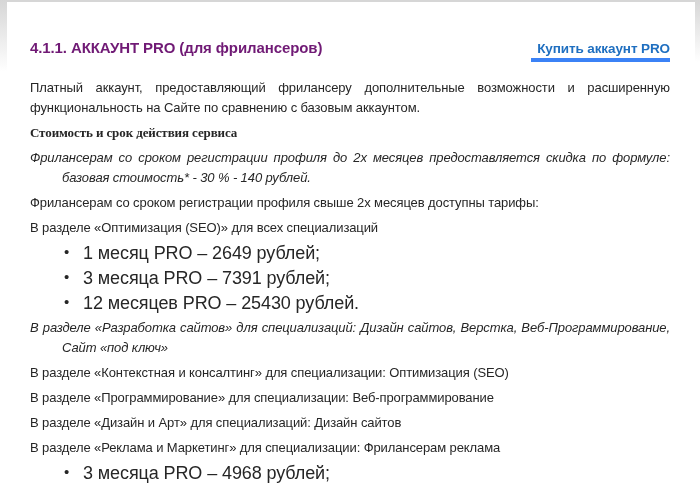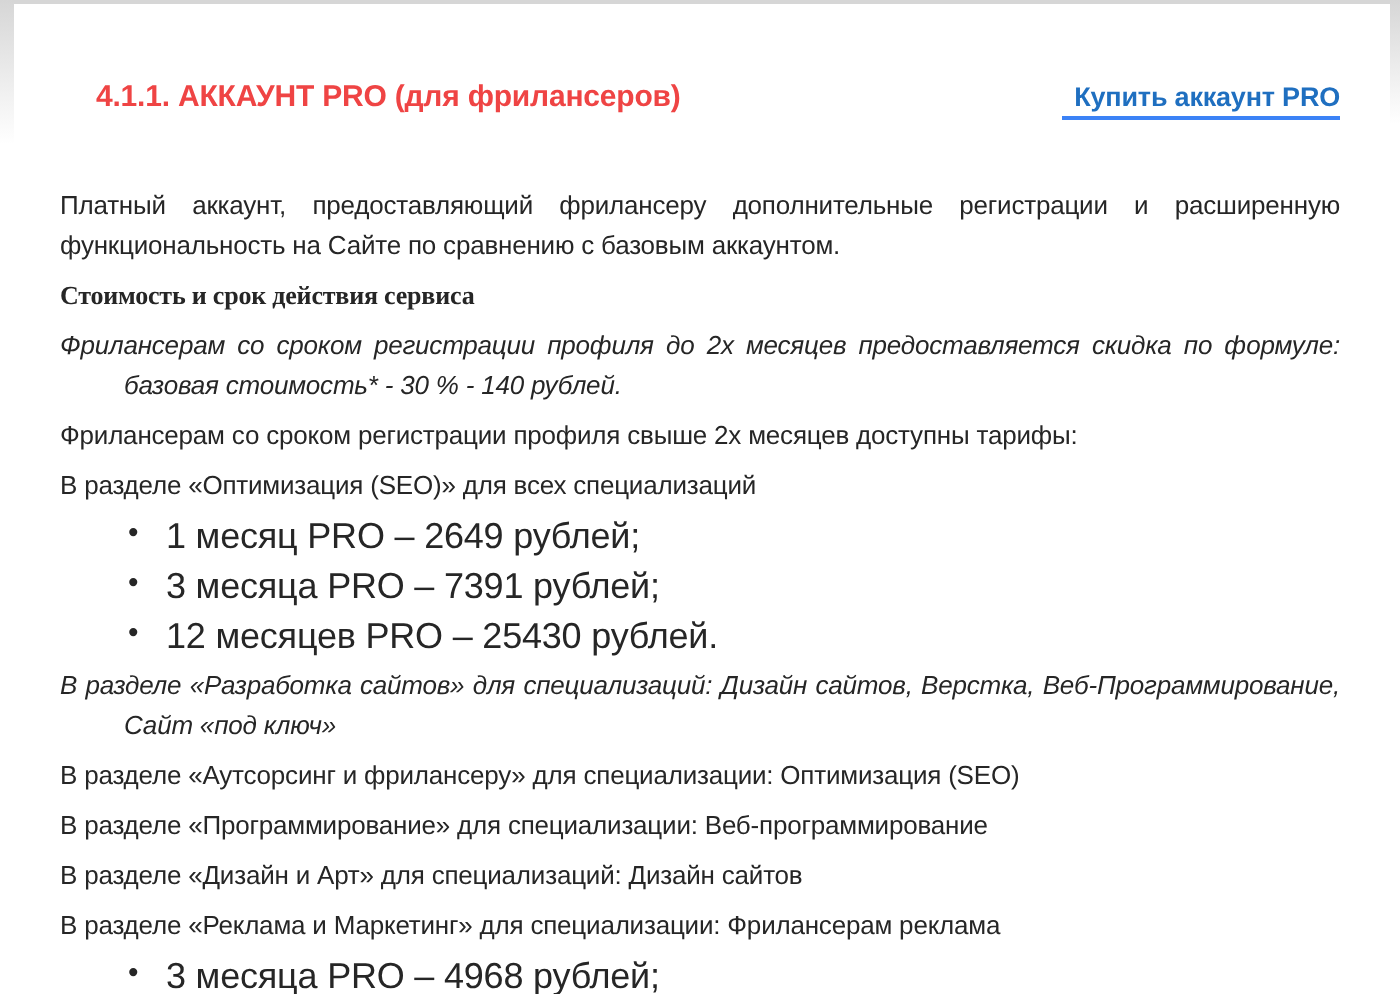--- a/index.html
+++ b/index.html
@@ -17,26 +17,26 @@
   .edge-right { position:absolute; top:0; right:0; width:5px; height:62px; background:linear-gradient(#d6d6d6,#ffffff); }
 
   .content { padding:4px 30px 0 30px; letter-spacing:-0.1px; }
 
   .doc-header {
     display:flex; justify-content:space-between; align-items:baseline;
     margin:0 0 16px 0;
   }
   .page-title {
     font-size:15px; line-height:20px; font-weight:bold;
-    color:#ef4444; margin:18px;
+    color:#701a75; margin:0;
   }
   .buy-link {
     font-size:13.5px; line-height:18px; font-weight:bold;
     color:#1F6FC0; text-decoration:none;
-    border-bottom:2px solid #3b82f6;
+    border-bottom:4px solid #3b82f6;
     padding-left:6px;
     white-space:nowrap;
     cursor:pointer;
     margin-top:36px;
   }
 
   p { margin:0 0 5px 0; font-size:13px; line-height:20px; }
   .just { text-align:justify; }
   .hang { padding-left:32px; text-indent:-32px; text-align:justify;font-style:italic; }
   .subhead { font-weight:bold;font-family:Liberation Serif, serif; }
@@ -61,39 +61,39 @@
 <div class="edge-left"></div>
 <div class="edge-right"></div>
 
 <div class="content">
 
   <div class="doc-header">
     <h1 class="page-title">4.1.1. АККАУНТ PRO (для фрилансеров)</h1>
     <a class="buy-link">Купить аккаунт PRO</a>
   </div>
 
-  <p class="just">Платный аккаунт, предоставляющий фрилансеру дополнительные регистрации и расширенную функциональность на Сайте по сравнению с базовым аккаунтом.</p>
+  <p class="just">Платный аккаунт, предоставляющий фрилансеру дополнительные возможности и расширенную функциональность на Сайте по сравнению с базовым аккаунтом.</p>
 
   <p class="subhead">Стоимость и срок действия сервиса</p>
 
   <p class="hang">Фрилансерам со сроком регистрации профиля до 2х месяцев предоставляется скидка по формуле: базовая стоимость* - 30 % - 140 рублей.</p>
 
 
   <p>Фрилансерам со сроком регистрации профиля свыше 2х месяцев доступны тарифы:</p>
 
   <p>В разделе «Оптимизация (SEO)» для всех специализаций</p>
   <ul class="tariffs">
     <li>1 месяц PRO – 2649 рублей;</li>
     <li>3 месяца PRO – 7391 рублей;</li>
     <li>12 месяцев PRO – 25430 рублей.</li>
   </ul>
 
   <p class="hang">В разделе «Разработка сайтов» для специализаций: Дизайн сайтов, Верстка, Веб-Программирование, Сайт «под ключ»</p>
 
-  <p>В разделе «Аутсорсинг и фрилансеру» для специализации: Оптимизация (SEO)</p>
+  <p>В разделе «Контекстная и консалтинг» для специализации: Оптимизация (SEO)</p>
 
   <p>В разделе «Программирование» для специализации: Веб-программирование</p>
 
   <p>В разделе «Дизайн и Арт» для специализаций: Дизайн сайтов</p>
 
   <p>В разделе «Реклама и Маркетинг» для специализации: Фрилансерам реклама</p>
   <ul class="tariffs">
     <li>3 месяца PRO – 4968 рублей;</li>
 
   </ul>

